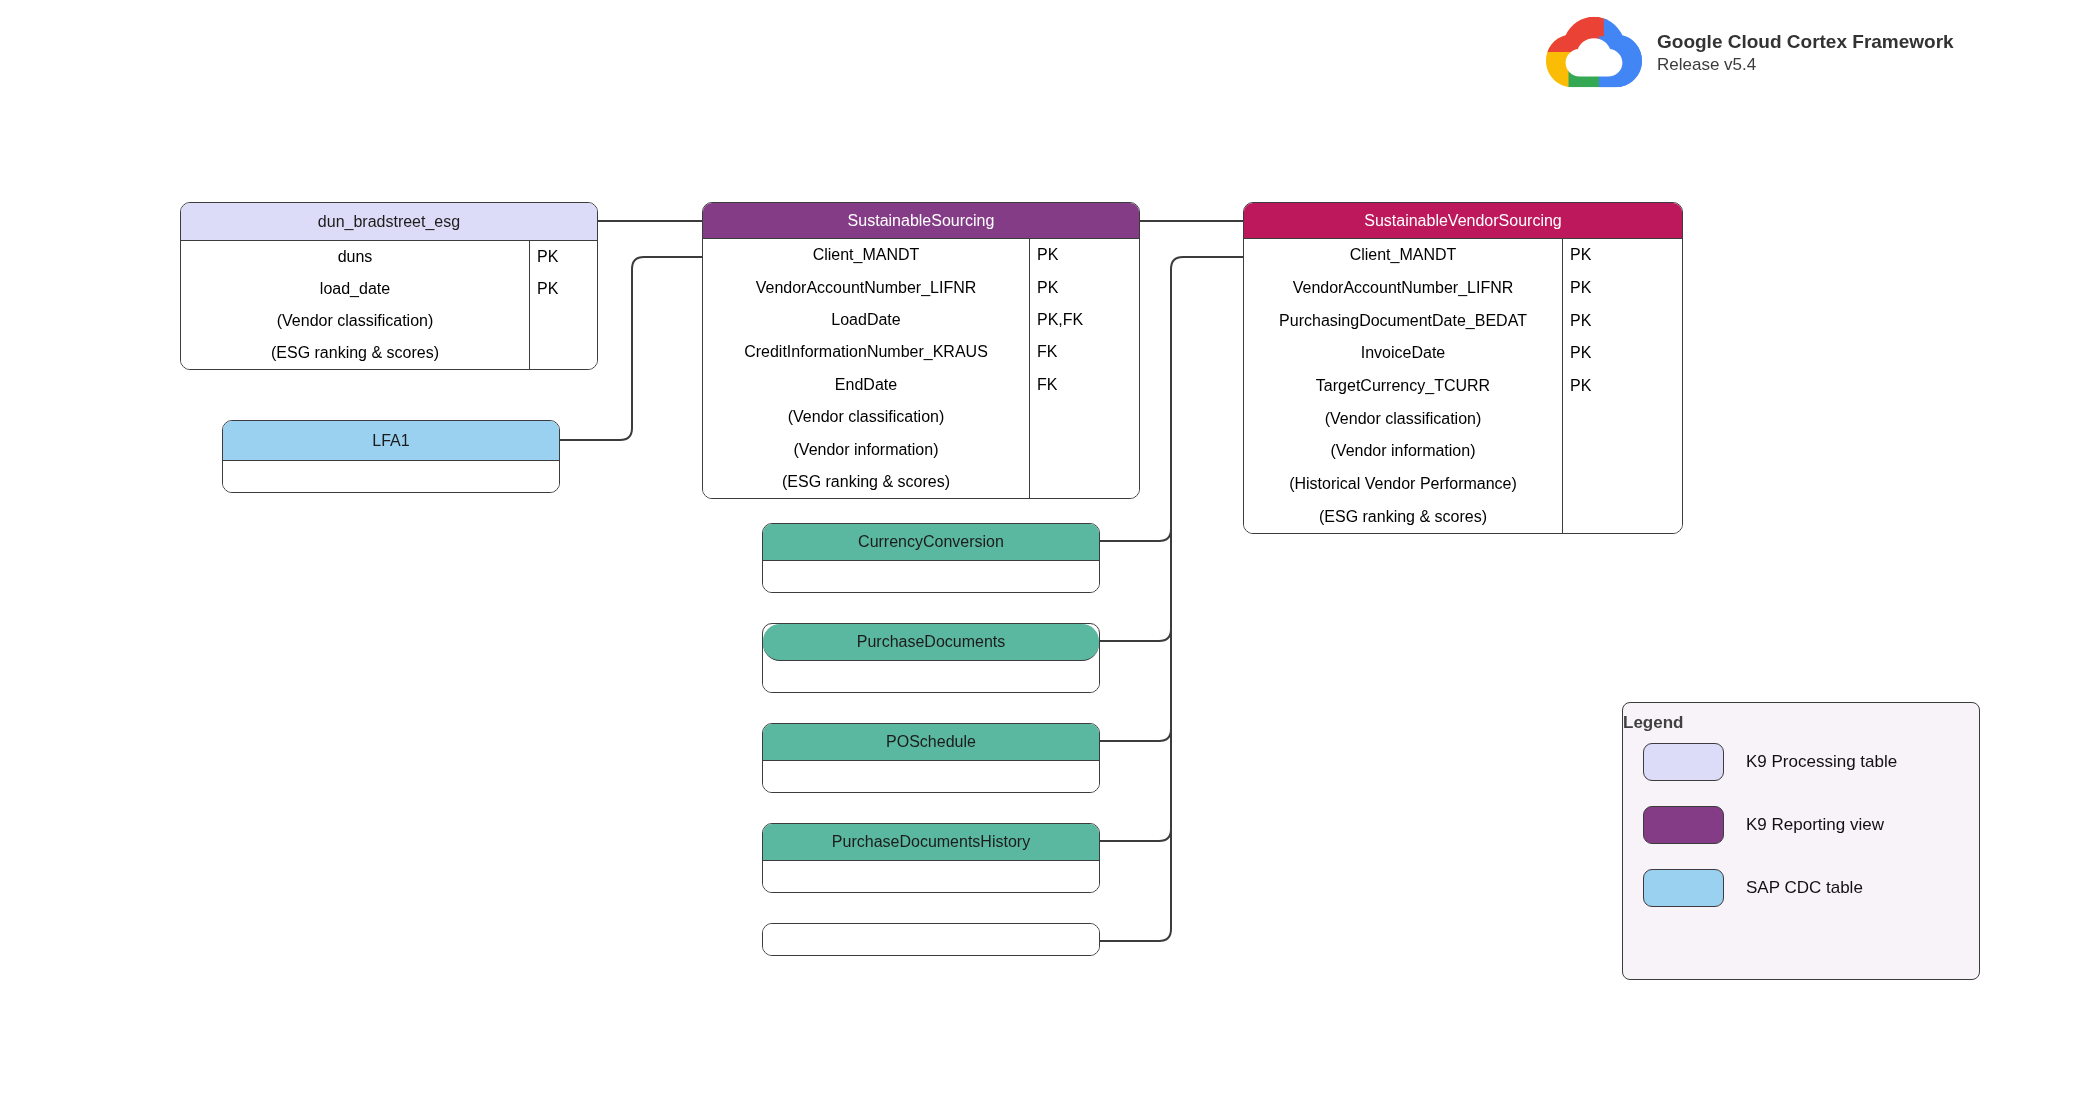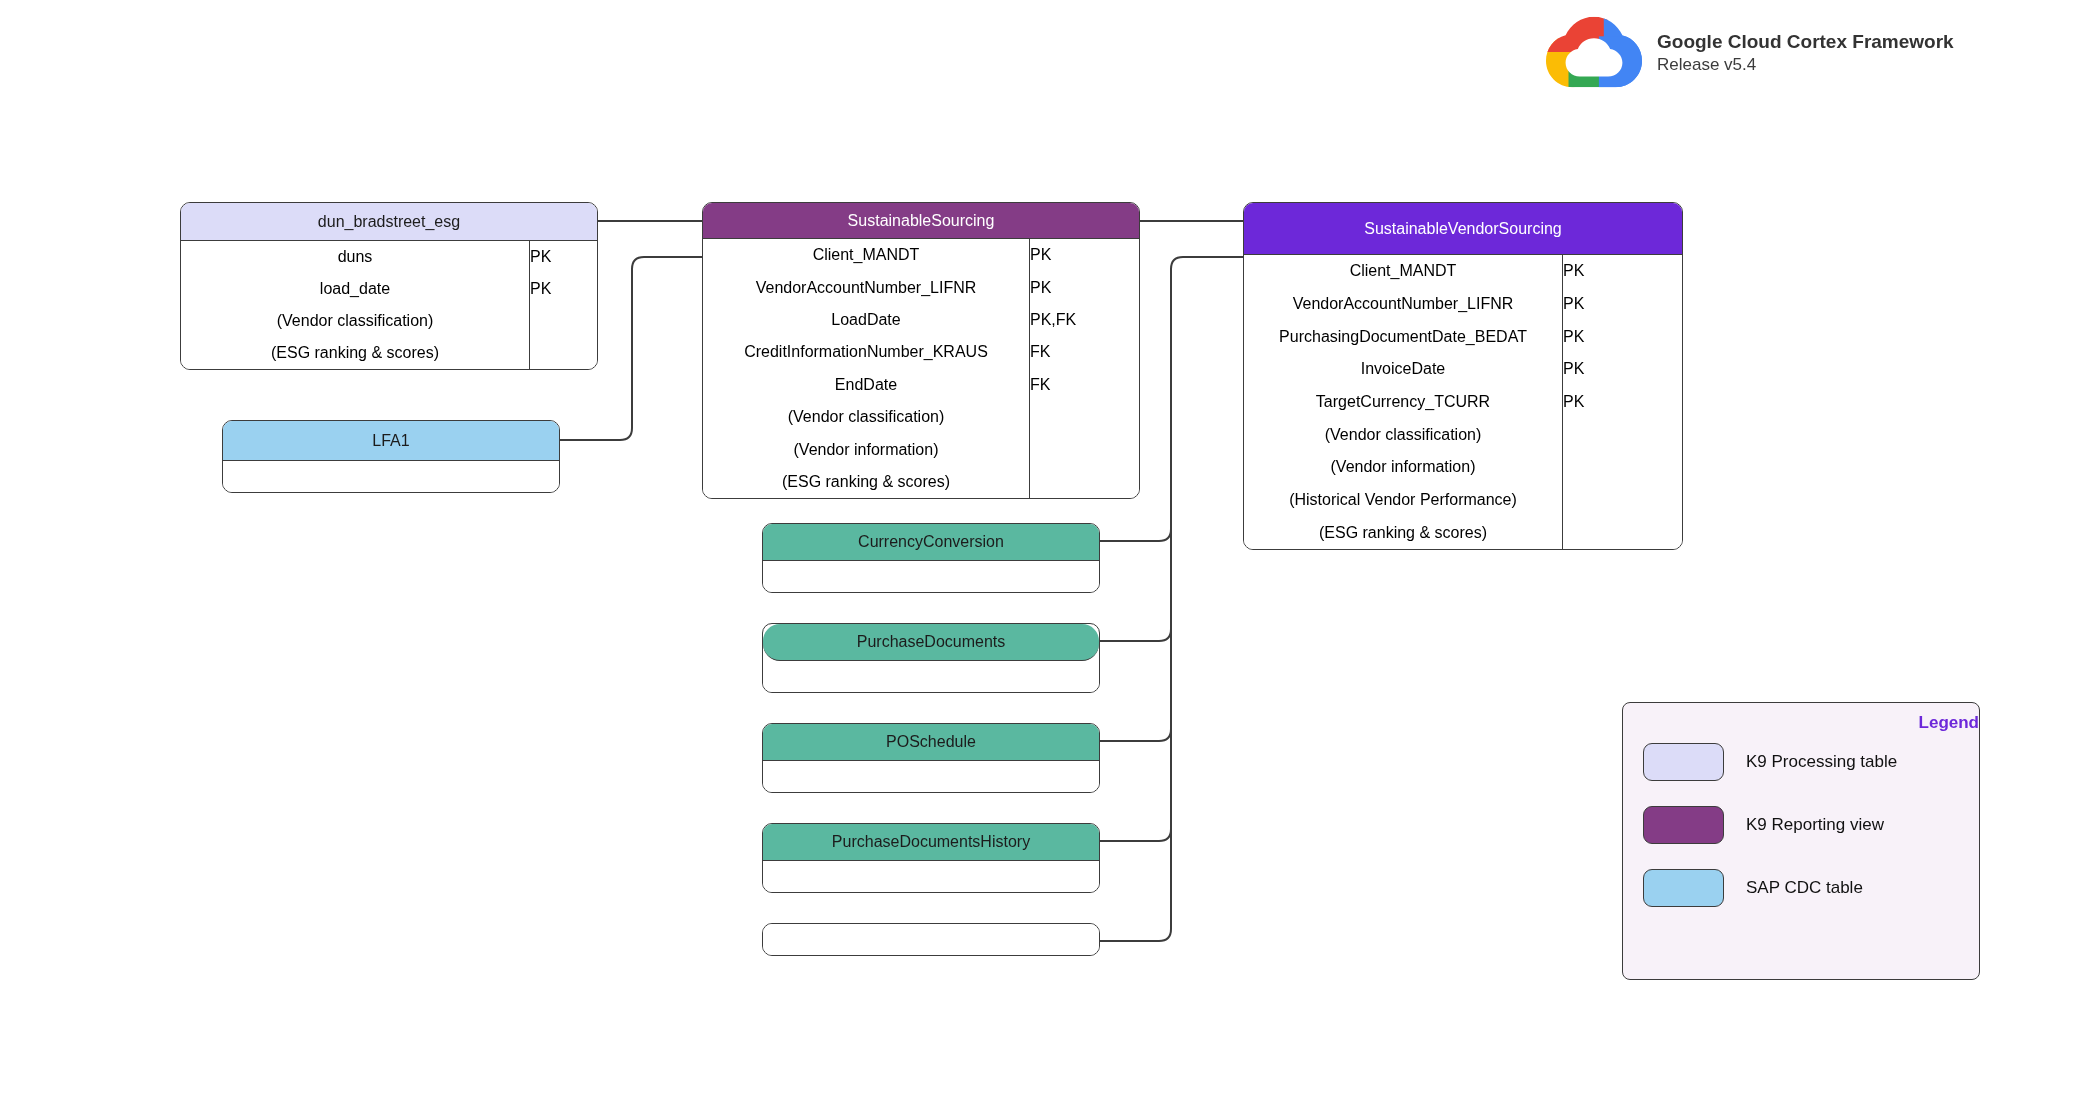--- a/index.html
+++ b/index.html
@@ -53,41 +53,42 @@
     align-items: center;
     justify-content: center;
     font-size: 16px;
     color: #000;
     white-space: nowrap;
   }
   .cell-key {
     border-left: 1.6px solid #3c3c3c;
     display: flex;
     align-items: center;
+    padding-left: 7px;
     font-size: 16px;
     color: #000;
     white-space: nowrap;
   }
   
   #legend {
     position: absolute;
     left: 1622px; top: 702px;
     width: 358px; height: 278px;
     background: #f8f2f9;
     border: 1.6px solid #3c3c3c;
     border-radius: 8px;
     z-index: 1;
   }
   #legend .legend-title {
     position: absolute;
     top: 10px; left: 0; right: 0;
-    text-align: right;
+    text-align: left;
     font-weight: bold;
     font-size: 17px;
-    color: #6d28d9;
+    color: #404040;
   }
   .legend-item { position: absolute; left: 0; width: 100%; height: 38px; }
   .legend-swatch {
     position: absolute;
     left: 20px; top: 0;
     width: 81px; height: 38px;
     border: 1.6px solid #3c3c3c;
     border-radius: 9px;
   }
   .legend-label {
@@ -214,21 +215,21 @@
         <div class="cell-key" style="width:110px;"></div>
       </div>
       <div class="row" style="height:32.4px;">
         <div class="cell-name">(ESG ranking &amp; scores)</div>
         <div class="cell-key" style="width:110px;"></div>
       </div>
     </div>
   </div>
 
   <div class="tbl" style="left:1243px; top:202px; width:440px;">
-    <div class="tbl-h light-text" style="height: 52px; background-color: #6d28d9;">SustainableVendorSourcing</div>
+    <div class="tbl-h light-text" style="height: 36px; background-color: #be185d;">SustainableVendorSourcing</div>
     <div class="tbl-b">
       <div class="row" style="height:32.7px;">
         <div class="cell-name">Client_MANDT</div>
         <div class="cell-key" style="width:120px;">PK</div>
       </div>
       <div class="row" style="height:32.7px;">
         <div class="cell-name">VendorAccountNumber_LIFNR</div>
         <div class="cell-key" style="width:120px;">PK</div>
       </div>
       <div class="row" style="height:32.7px;">

